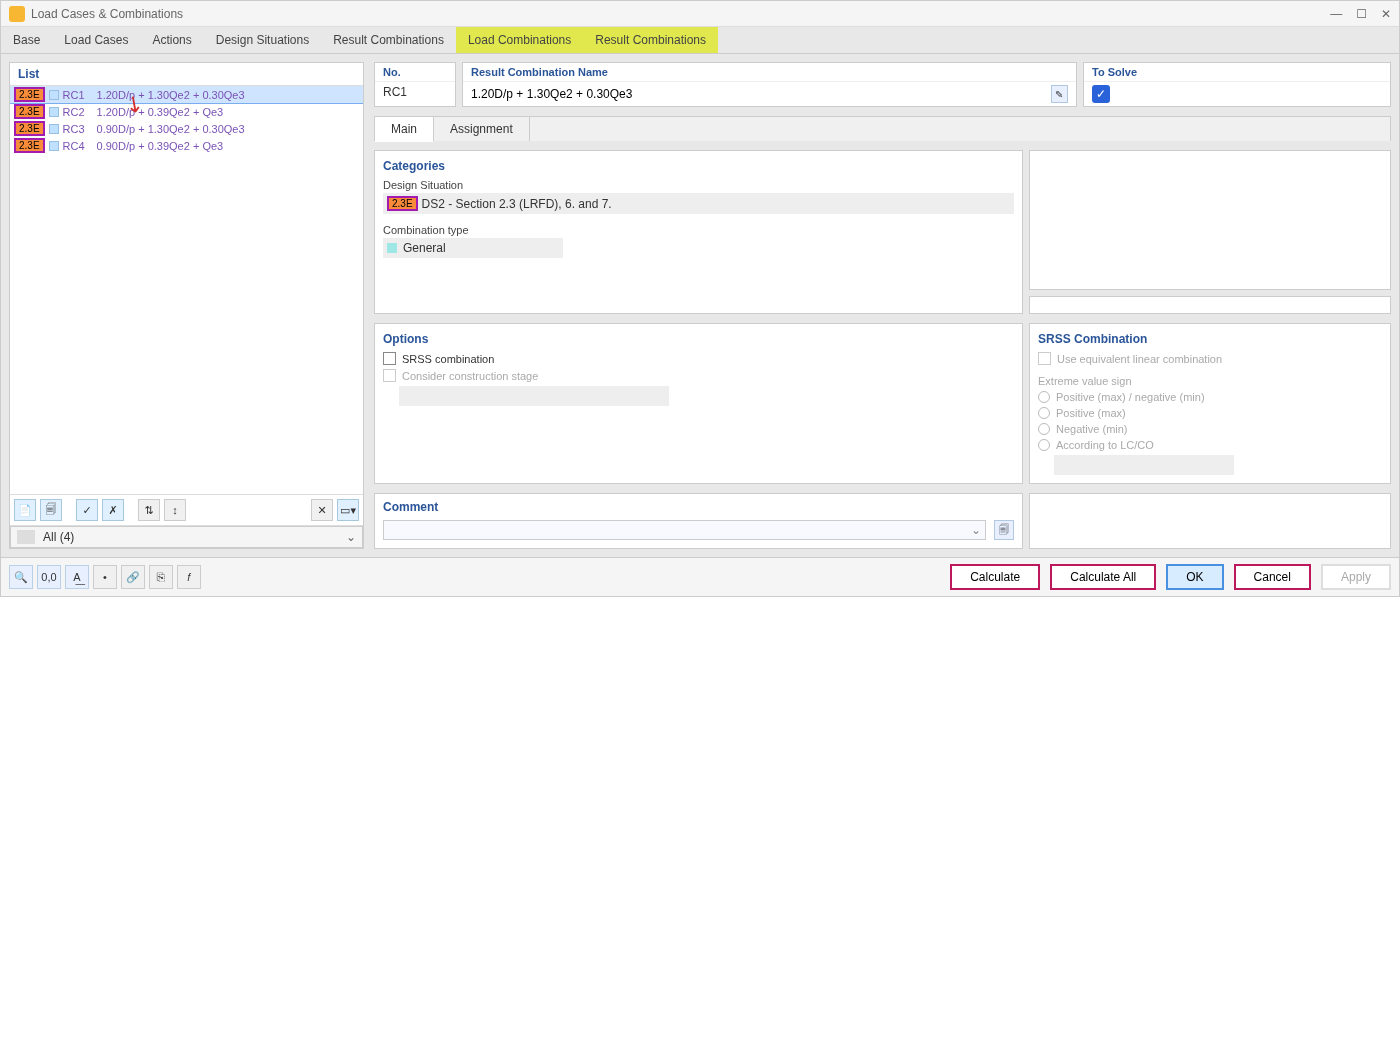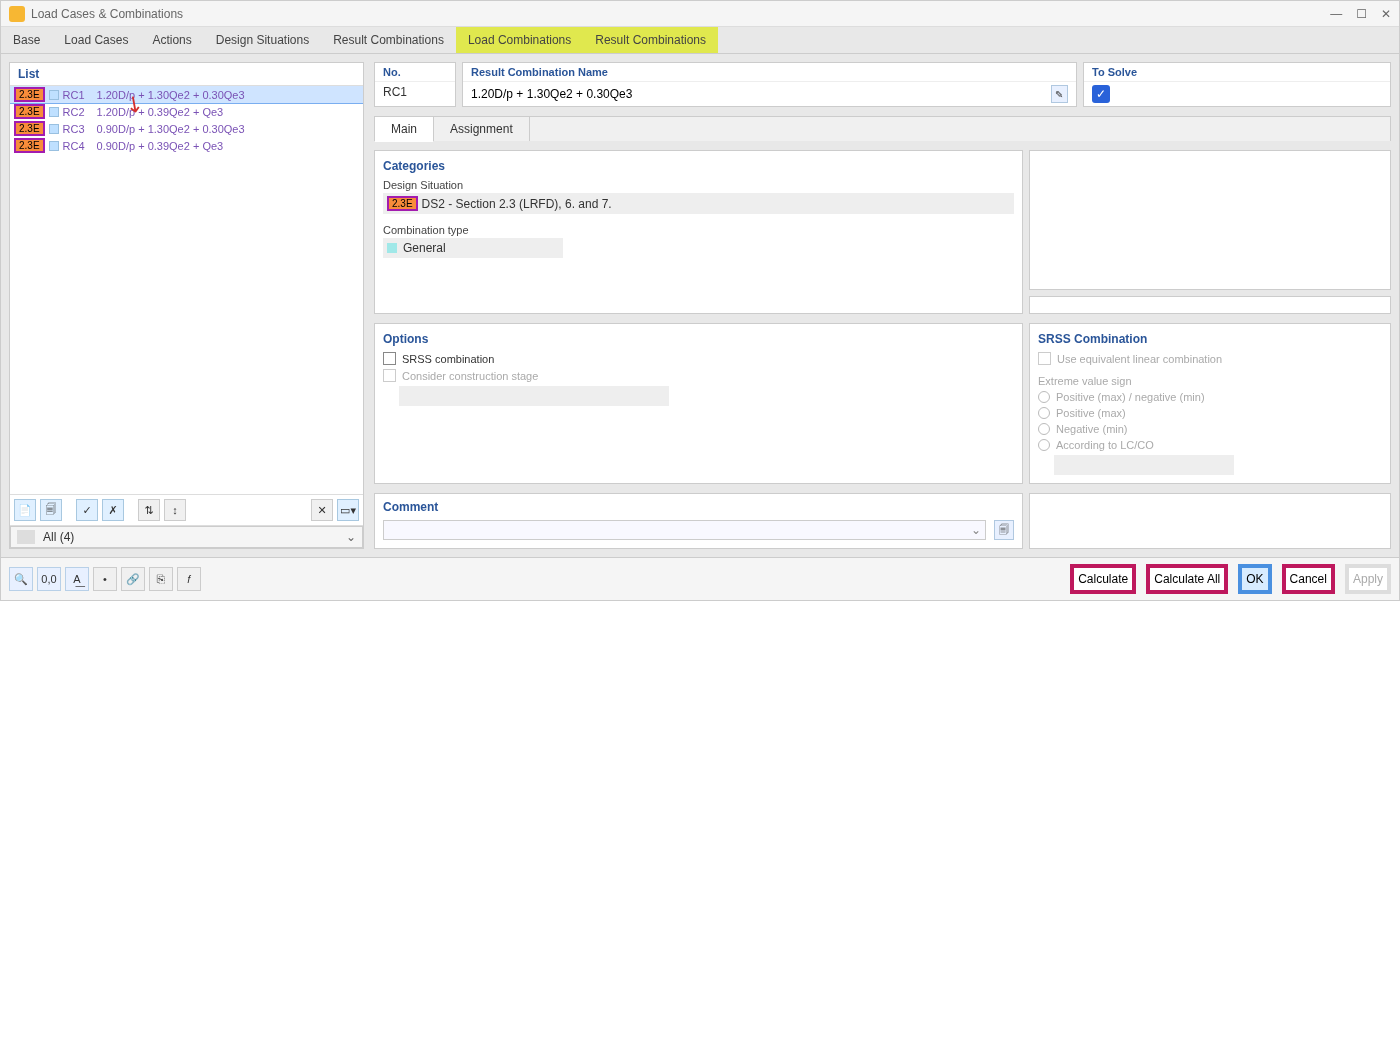--- a/index.html
+++ b/index.html
@@ -61,21 +61,21 @@
 .dim-text { color: #aaa; }
 .grey-input { background: #eee; height: 20px; margin-top: 4px; }
 .comment-section { background: #fff; border: 1px solid #ccc; padding: 6px 8px; display:flex; flex-direction:column; height:56px;}
 .comment-input { display: flex; gap: 4px; }
 .comment-input .inp { flex: 1; background: #f8f8ff; border: 1px solid #ccc; height: 20px; display:flex; justify-content:flex-end; align-items:center; padding-right:4px;}
 .footer { display: flex; padding: 6px 8px; background: #f5f5f5; border-top: 1px solid #ccc; align-items: center; gap: 4px;}
 .footer-left { display: flex; gap: 4px; }
 .footer-btn { width: 24px; height: 24px; background: #e8f0ff; border: 1px solid #b8d0e8; display:flex;align-items:center;justify-content:center;font-size:11px;cursor:pointer;}
 .footer-btn.plain { background: #f0f0f0; border-color: #ccc; }
 .spacer { flex: 1; }
-.btn { padding: 4px 4px; background: #fff; border: 4px solid #be185d; cursor: pointer; font-size: 12px; margin-left:6px;}
+.btn { padding: 4px 18px; background: #fff; border: 2px solid #be185d; cursor: pointer; font-size: 12px; margin-left:6px;}
 .btn.ok { background: #d8ecff; border-color: #4a90e0; }
 .btn.dim { color: #aaa; border-color: #ddd; }
 </style>
 </head>
 <body>
 
 <div class="window">
   <div class="titlebar">
     <div class="app-icon"></div>
     <div class="title">Load Cases &amp; Combinations</div>

